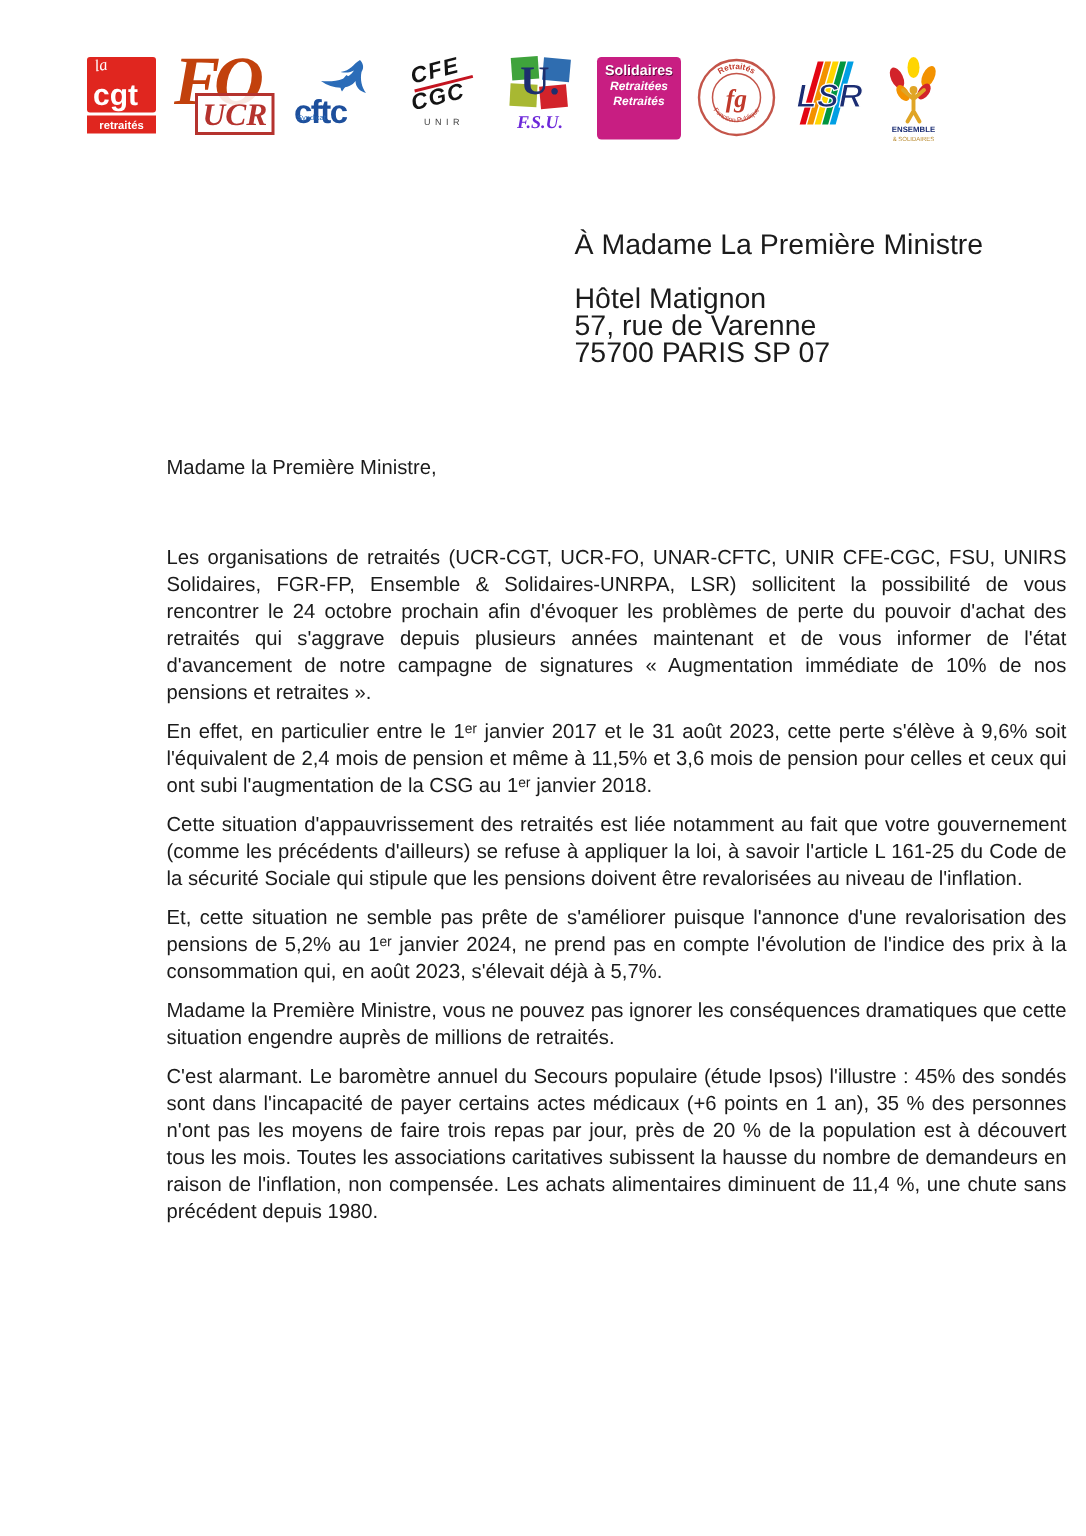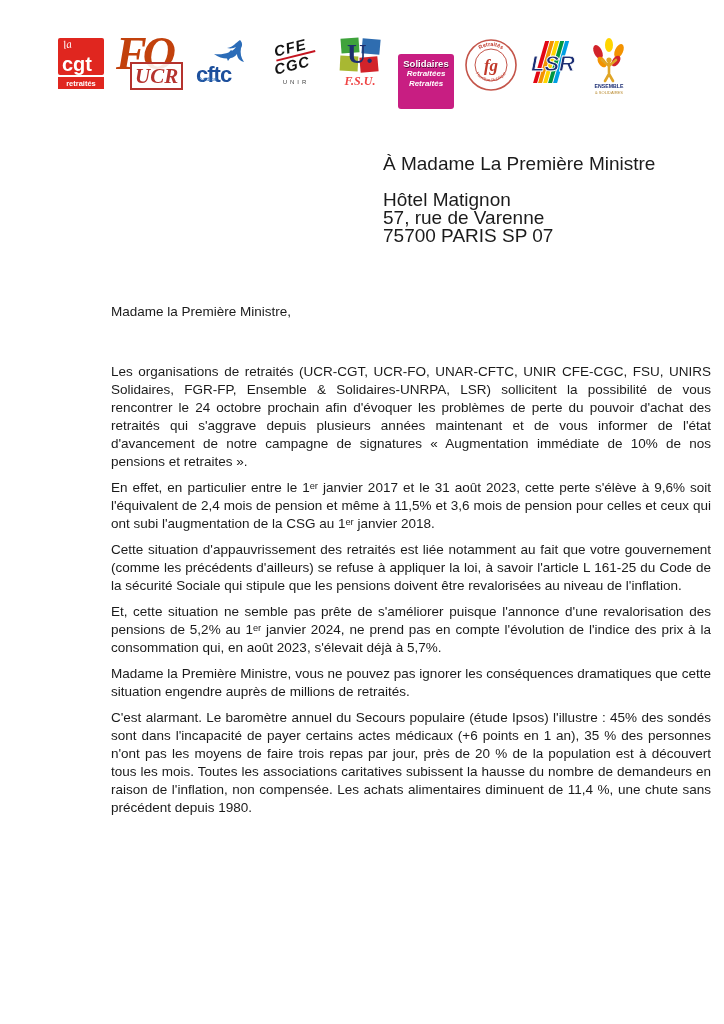--- a/index.html
+++ b/index.html
@@ -40,24 +40,24 @@
   
   .logo-fsu{width:56px;text-align:center;}
   .fsu-grid{position:relative;width:40px;height:34px;margin:0 auto;}
   .sq{position:absolute;width:18px;height:15px;}
   .sq-green{left:1px;top:0;background:#3fa33c;transform:rotate(-4deg);}
   .sq-blue{right:0;top:1px;background:#2f6db0;transform:rotate(5deg);}
   .sq-olive{left:0;bottom:1px;background:#a8b832;transform:rotate(3deg);}
   .sq-red{right:2px;bottom:0;background:#d2232a;transform:rotate(-5deg);}
   .fsu-u{position:absolute;left:50%;top:46%;transform:translate(-50%,-50%);font-family:"Liberation Serif",serif;
          font-weight:bold;font-size:27px;color:#1d2f6e;}
-  .fsu-sub{font-family:"Liberation Serif",serif;font-style:italic;font-weight:bold;font-size:12px;color:#ef4444;margin-top:2px;}
+  .fsu-sub{font-family:"Liberation Serif",serif;font-style:italic;font-weight:bold;font-size:12px;color:#6d28d9;margin-top:2px;}
 
   
-  .logo-sol{width:56px;height:55px;background:#c81e82;border-radius:3px;color:#fff;text-align:center;padding-top:4px;box-sizing:border-box;margin-top:16px;}
+  .logo-sol{width:56px;height:55px;background:#c81e82;border-radius:3px;color:#fff;text-align:center;padding-top:4px;box-sizing:border-box;}
   .sol-title{font-size:9.5px;font-weight:bold;text-shadow:.5px .5px 0 #5a0038;}
   .sol-line{font-size:8px;font-weight:bold;font-style:italic;line-height:10px;}
   .sol-line:first-of-type{margin-top:7px;}
 
   
   .svg-logo{display:block;}
 
   
   .recipient{position:absolute;left:383px;top:155px;font-size:19px;line-height:18px;}
   .recipient-to{margin-bottom:18px;}

